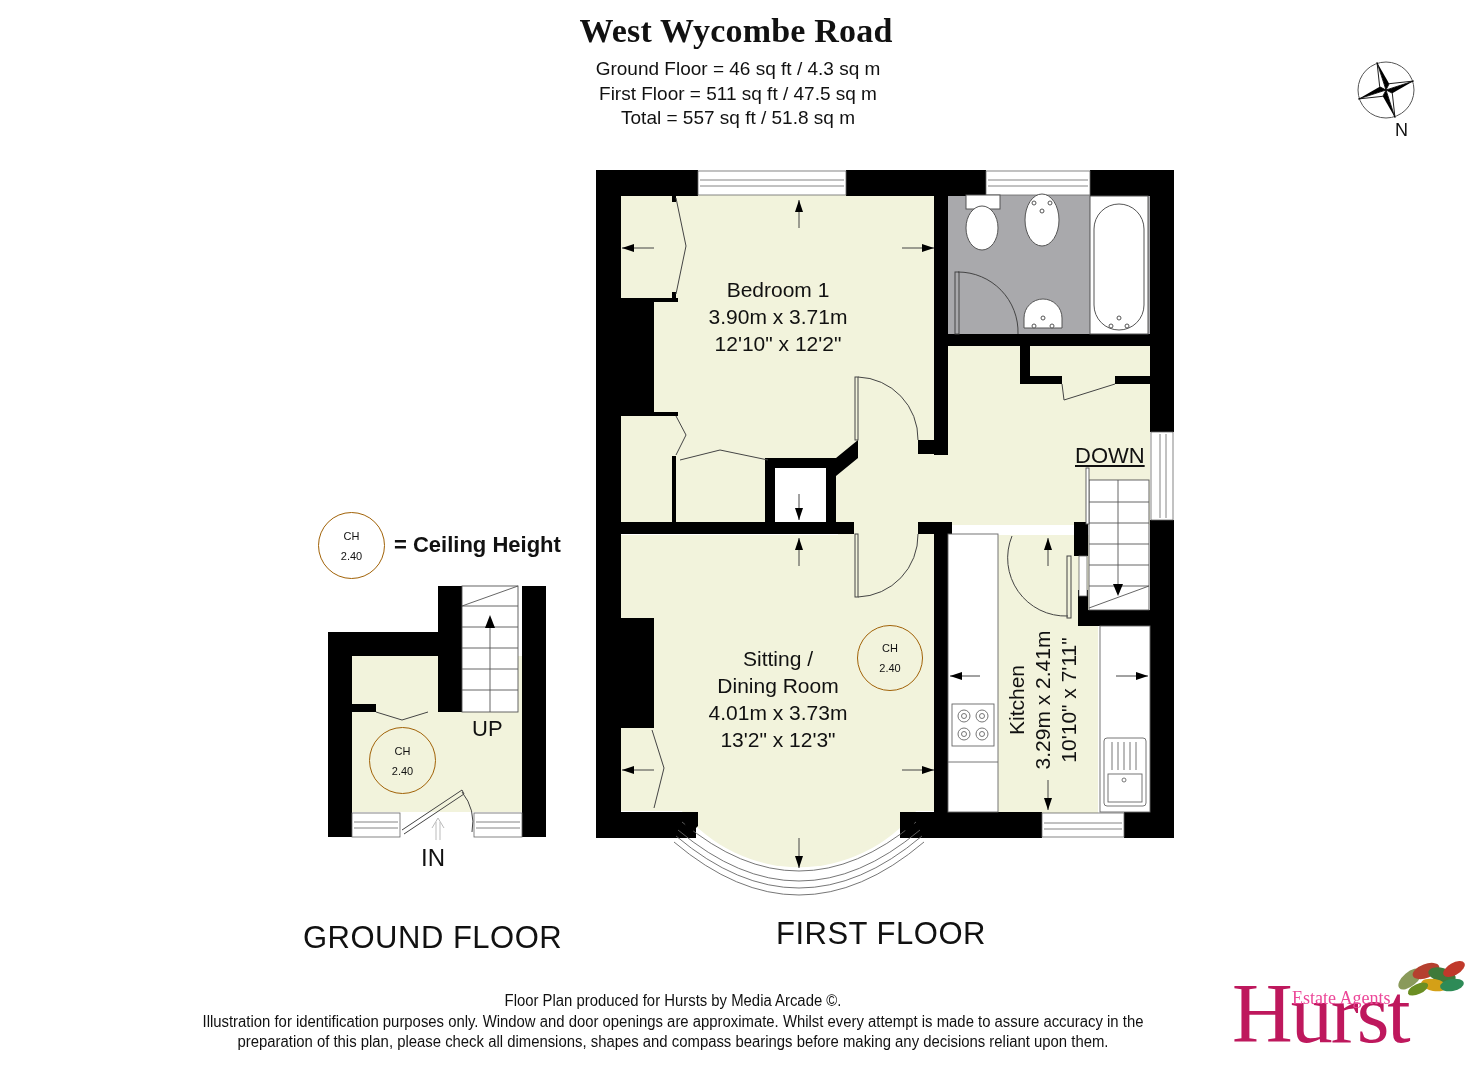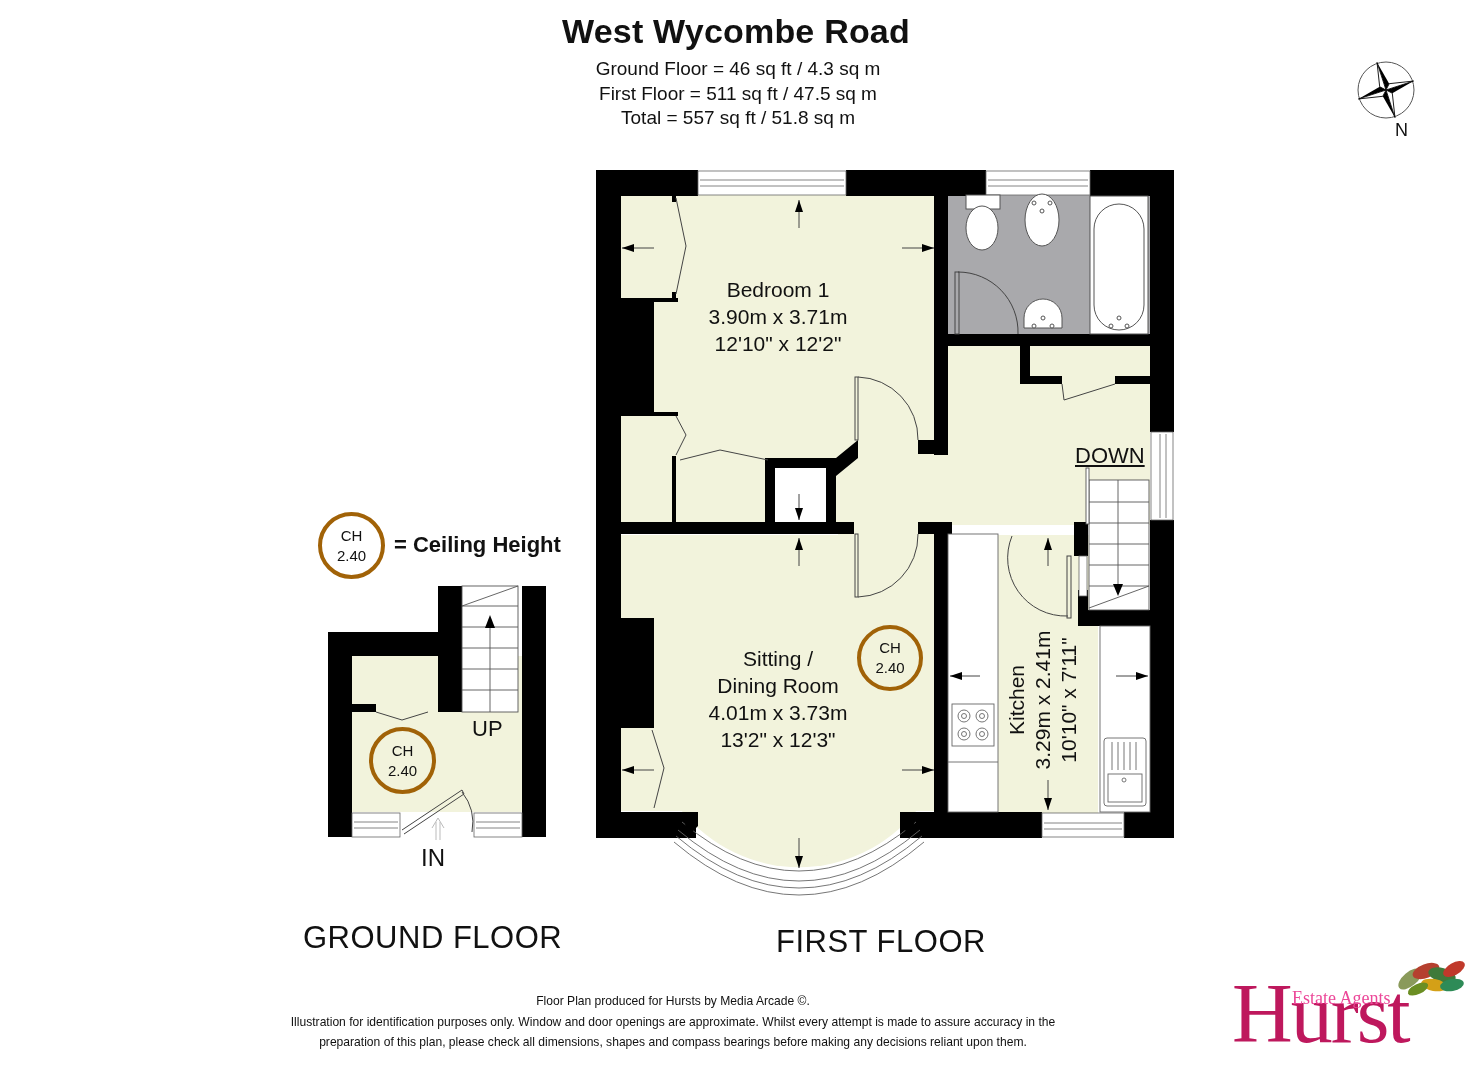--- a/index.html
+++ b/index.html
@@ -1,28 +1,28 @@
 <!DOCTYPE html>
 <html><head>
   <meta charset="utf-8">
   <style>
     html, body { margin: 0; padding: 0; background: #ffffff; }
     body { width: 1476px; height: 1080px; position: relative; overflow: hidden; font-family: "Liberation Sans", sans-serif; color: #111; }
     .abs { position: absolute; }
-    .title { left: 0; width: 1476px; top: 12px; text-align: center; font-size: 34px; font-weight: bold; letter-spacing: 0.2px; }
+    .title { left: 0; width: 1476px; top: 12px; text-align: center; font-size: 34px; font-weight: bold; letter-spacing: 0.2px; font-family: Liberation Serif, serif; }
     .title-inner { display: inline-block; transform: translateX(-2px); }
     .area-block { left: 538px; width: 400px; top: 57px; text-align: center; font-size: 19px; line-height: 24.5px; }
     .area-block div { white-space: nowrap; }
     .plan { left: 0; top: 0; }
     .room-label { position: absolute; text-align: center; font-size: 21px; line-height: 27px; white-space: nowrap; }
     .small-label { position: absolute; font-size: 22px; white-space: nowrap; }
     .floor-label { position: absolute; font-size: 31px; white-space: nowrap; letter-spacing: 0.5px; }
-    .ch-badge { position: absolute; border: 4px solid #a16207; border-radius: 50%; background: transparent; text-align: center; font-size: 15px; line-height: 20px; box-sizing: border-box; display: flex; flex-direction: column; justify-content: center; }
+    .ch-badge { position: absolute; border: 1px solid #a16207; border-radius: 50%; background: transparent; text-align: center; font-size: 11px; line-height: 20px; box-sizing: border-box; display: flex; flex-direction: column; justify-content: center; }
     .legend-text { position: absolute; font-size: 22px; white-space: nowrap; font-weight: bold; }
-    .footer { left: 0; width: 1346px; top: 991px; text-align: center; font-size: 13px; line-height: 20.5px; font-family: "Liberation Sans", sans-serif; }
+    .footer { left: 0; width: 1346px; top: 991px; text-align: center; font-size: 16px; line-height: 20.5px; font-family: "Liberation Sans", sans-serif; }
     .footer div { white-space: nowrap; transform: scaleX(0.93); }
     .kitchen-label { position: absolute; transform-origin: 0 0; transform: rotate(-90deg); font-size: 21px; line-height: 26px; white-space: nowrap; text-align: center; }
     .logo { left: 1228px; top: 955px; width: 240px; height: 110px; }
     .logo-word { position: absolute; left: 4px; top: 14px; font-family: "Liberation Serif", serif; font-size: 84px; line-height: 90px; color: #be185d; letter-spacing: -2px; }
     .logo-sub { position: absolute; left: 64px; top: 33px; font-family: "Liberation Serif", serif; font-size: 18px; color: #ec4899; }
     .compass { left: 1356px; top: 60px; }
     .compass-n { position: absolute; left: 1395px; top: 120px; font-size: 18px; }
   </style>
 </head>
 <body>
@@ -284,21 +284,21 @@
 <div class="kitchen-label" style="left:1004px; top:790px; width:180px;">
   <div>Kitchen</div>
   <div>3.29m x 2.41m</div>
   <div>10'10" x 7'11"</div>
 </div>
 <div class="ch-badge" style="left:857px; top:625px; width:66px; height:66px;">
   <div>CH</div>
   <div>2.40</div>
 </div>
 <div class="small-label" style="left:1075px; top:443px;text-decoration:underline;">DOWN</div>
-<div class="floor-label" style="left:776px; top:916px;margin-top:8px;">FIRST FLOOR</div>
+<div class="floor-label" style="left:776px; top:916px;">FIRST FLOOR</div>
 
 <div class="ch-badge" style="left:318px; top:512px; width:67px; height:67px;">
   <div>CH</div>
   <div>2.40</div>
 </div>
 <div class="legend-text" style="left:394px; top:532px;">= Ceiling Height</div>
 <div class="ch-badge" style="left:369px; top:727px; width:67px; height:67px;">
   <div>CH</div>
   <div>2.40</div>
 </div>

